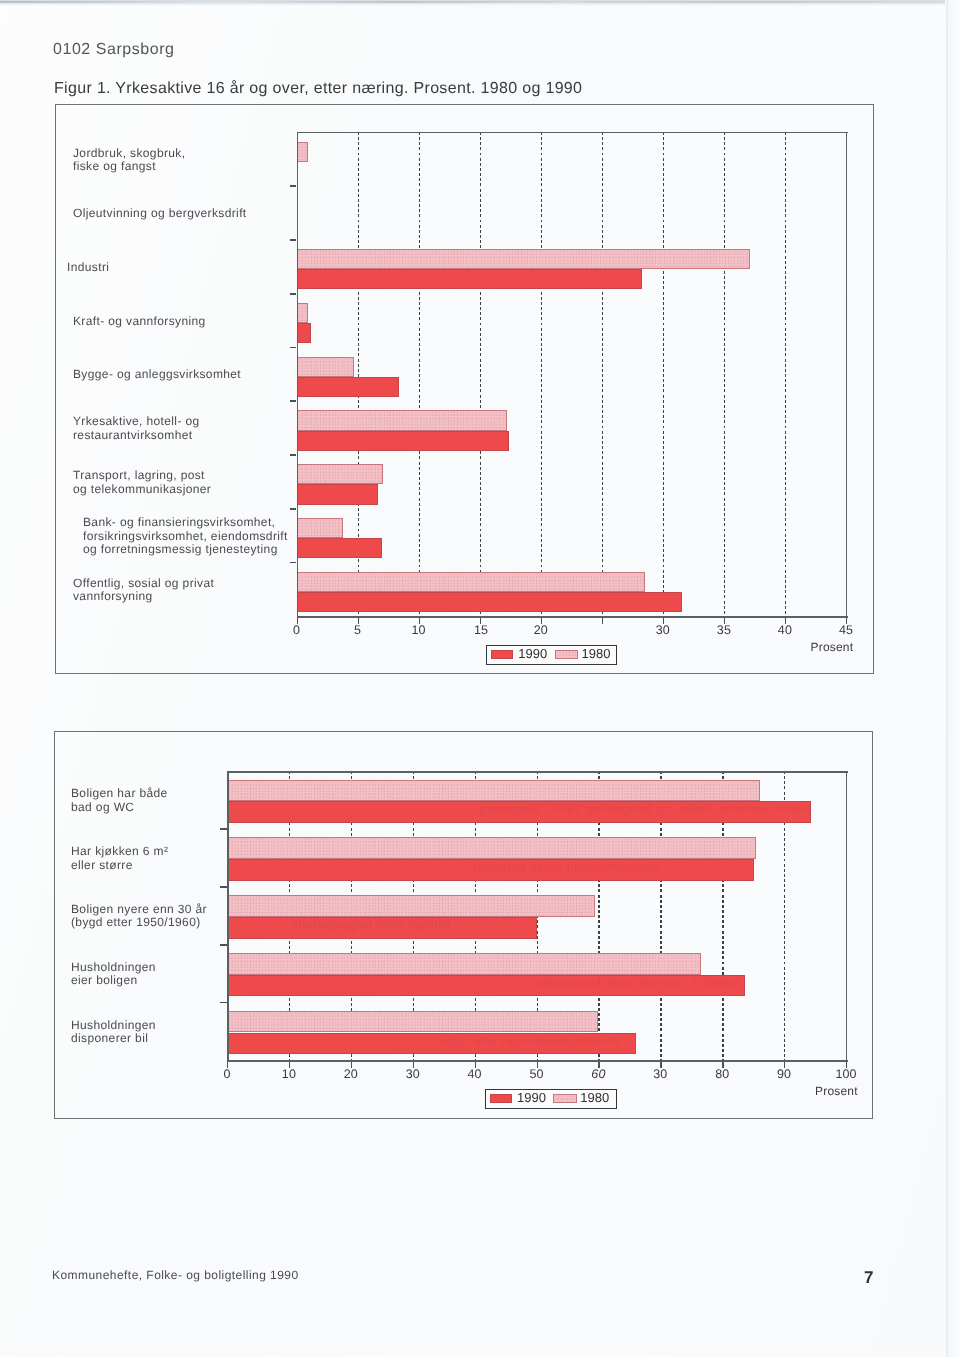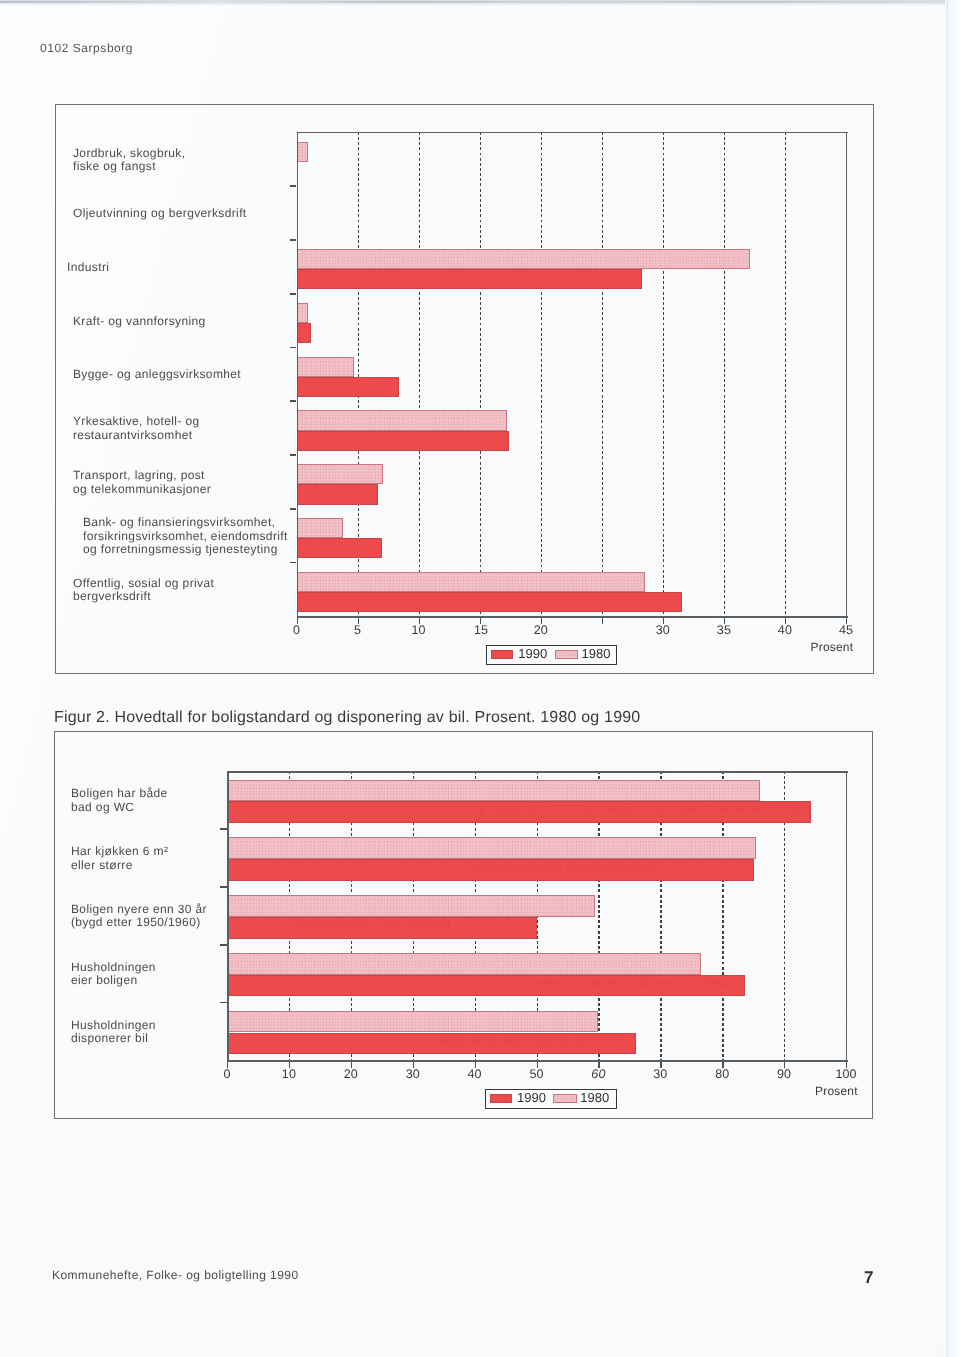--- a/index.html
+++ b/index.html
@@ -15,21 +15,21 @@
         background:linear-gradient(180deg,#d2d8dc 0%,#d8dee2 26%,#e4e9ec 58%,#f2f5f6 82%,rgba(255,255,255,0) 100%);
         opacity:.9;}
   .scan-top-edge2{position:absolute;left:0;top:1.2px;width:945px;height:2.2px;
         background:linear-gradient(90deg,#b0b8bd 0%,#c0c8cd 10%,#dde2e5 23%,#b6bec3 42%,#ced5d9 60%,#bcc3c8 80%,#d6dbde 100%);
         opacity:.8;}
   .scan-right-line{position:absolute;left:946px;top:0;width:1.6px;height:1357px;
         background:#e9eef1;}
   .scan-right-tint{position:absolute;left:947px;top:0;width:13px;height:1357px;
         background:linear-gradient(90deg,#f3f7f9 0%,#fafcfd 100%);}
 
-  .doc-header{position:absolute;left:40px;top:41px;font-size:12px;letter-spacing:.55px;color:#55565a;}
+  .doc-header{position:absolute;left:53px;top:41px;font-size:16px;letter-spacing:.55px;color:#55565a;}
 
   .fig-title{position:absolute;font-size:16px;color:#3a3b3d;letter-spacing:.33px;white-space:nowrap;}
 
   .fig-box{position:absolute;border:1.4px solid #6e7173;background:transparent;box-sizing:border-box;}
 
   .cat-label{position:absolute;font-size:12px;line-height:13.6px;color:#4b4b4f;letter-spacing:.37px;white-space:nowrap;}
 
   .plot{position:absolute;}
   .axis-line{position:absolute;background:#5c5f61;}
   .tick{position:absolute;background:#4e5153;}
@@ -63,20 +63,21 @@
 
 <div class="page">
   <div class="scan-top-edge"></div>
   <div class="scan-top-edge2"></div>
   <div class="scan-right-tint"></div>
   <div class="scan-right-line"></div>
 
  <div class="ink">
   <div class="doc-header">0102 Sarpsborg</div>
 
+  <div class="fig-title" style="left:54px;top:80px;">Figur 1. Yrkesaktive 16 år og over, etter næring.  Prosent.  1980 og 1990</div>
   <div class="fig-box" style="left:55px;top:104px;width:819px;height:570px;"></div>
   <div id="fig1" class="plot">
         <div class="gridline" style="left:357.6px;top:132px;height:484px;"></div>
         <div class="gridline" style="left:418.6px;top:132px;height:484px;"></div>
         <div class="gridline" style="left:479.7px;top:132px;height:484px;"></div>
         <div class="gridline" style="left:540.7px;top:132px;height:484px;"></div>
         <div class="gridline" style="left:601.8px;top:132px;height:484px;"></div>
         <div class="gridline" style="left:662.8px;top:132px;height:484px;"></div>
         <div class="gridline" style="left:723.9px;top:132px;height:484px;"></div>
         <div class="gridline" style="left:784.9px;top:132px;height:484px;"></div>
@@ -127,21 +128,21 @@
         <div class="cat-label" style="line-height: 13.6px; left: 73px; top: 516.1px; margin-left: 10px;">
           <div>Bank- og finansieringsvirksomhet,</div>
           <div>forsikringsvirksomhet, eiendomsdrift</div>
           <div>og forretningsmessig tjenesteyting</div>
         </div>
         <div class="bar bar80" style="left:296.5px;top:571.7px;width:348.0px;height:20.2px;"></div>
         <div class="bar bar90" style="left:296.5px;top:591.9px;width:385.9px;height:20.2px;"></div>
         <div class="tick" style="left:289.7px;top:561.7px;width:6.8px;height:1.8px;"></div>
         <div class="cat-label" style="line-height: 13.6px; left: 73px; top: 576.7px;">
           <div>Offentlig, sosial og privat</div>
-          <div>bergverksdrift</div>
+          <div>vannforsyning</div>
         </div>
         <div class="axis-line" style="left:296.5px;top:132px;width:1.6px;height:485px;"></div>
         <div class="axis-line" style="left:296.5px;top:616px;width:551.1px;height:1.6px;"></div>
         <div class="axis-line" style="left:296.5px;top:132px;width:551.1px;height:1.4px;"></div>
         <div class="axis-line" style="left:846px;top:132px;width:1.4px;height:484px;"></div>
         <div class="tick" style="left:296.5px;top:617.6px;width:1.4px;height:6px;"></div>
         <div class="tick-label" style="left: 276.5px; top: 622.5px; width: 40px;">0</div>
         <div class="tick" style="left:357.6px;top:617.6px;width:1.4px;height:6px;"></div>
         <div class="tick-label" style="left: 337.6px; top: 622.5px; width: 40px;">5</div>
         <div class="tick" style="left:418.6px;top:617.6px;width:1.4px;height:6px;"></div>
@@ -162,21 +163,20 @@
         <div class="tick-label" style="left: 826px; top: 622.5px; width: 40px;">45</div>
         <div class="unit-label" style="left: 810.5px; top: 640px;">Prosent</div>
         <div class="legend" style="left:485.7px;top:644.8px;width:131.5px;height:20.6px;">
           <div class="legend-swatch bar90" style="left:4.1px;top:4.3px;width:22.2px;height:9.2px;"></div>
           <div class="legend-label" style="left:31.6px;top:0.2px;">1990</div>
           <div class="legend-swatch bar80" style="left:67.9px;top:4.3px;width:23.4px;height:9.2px;"></div>
           <div class="legend-label" style="left:94.8px;top:0.2px;">1980</div>
         </div>
       </div>
 
-  <div class="fig-title" style="left:54px;top:709px;letter-spacing:.19px;">Figur 2. Hovedtall for boligstandard og disponering av bil.  Prosent.  1980 og 1990</div>
   <div class="fig-box" style="left:54px;top:731px;width:819px;height:388px;"></div>
   <div id="fig2" class="plot">
         <div class="gridline" style="left:288.9px;top:771px;height:289px;"></div>
         <div class="gridline" style="left:350.8px;top:771px;height:289px;"></div>
         <div class="gridline" style="left:412.7px;top:771px;height:289px;"></div>
         <div class="gridline" style="left:474.6px;top:771px;height:289px;"></div>
         <div class="gridline" style="left:536.5px;top:771px;height:289px;"></div>
         <div class="gridline" style="left:598.4px;top:771px;height:289px;"></div>
         <div class="gridline" style="left:660.3px;top:771px;height:289px;"></div>
         <div class="gridline" style="left:722.2px;top:771px;height:289px;"></div>

